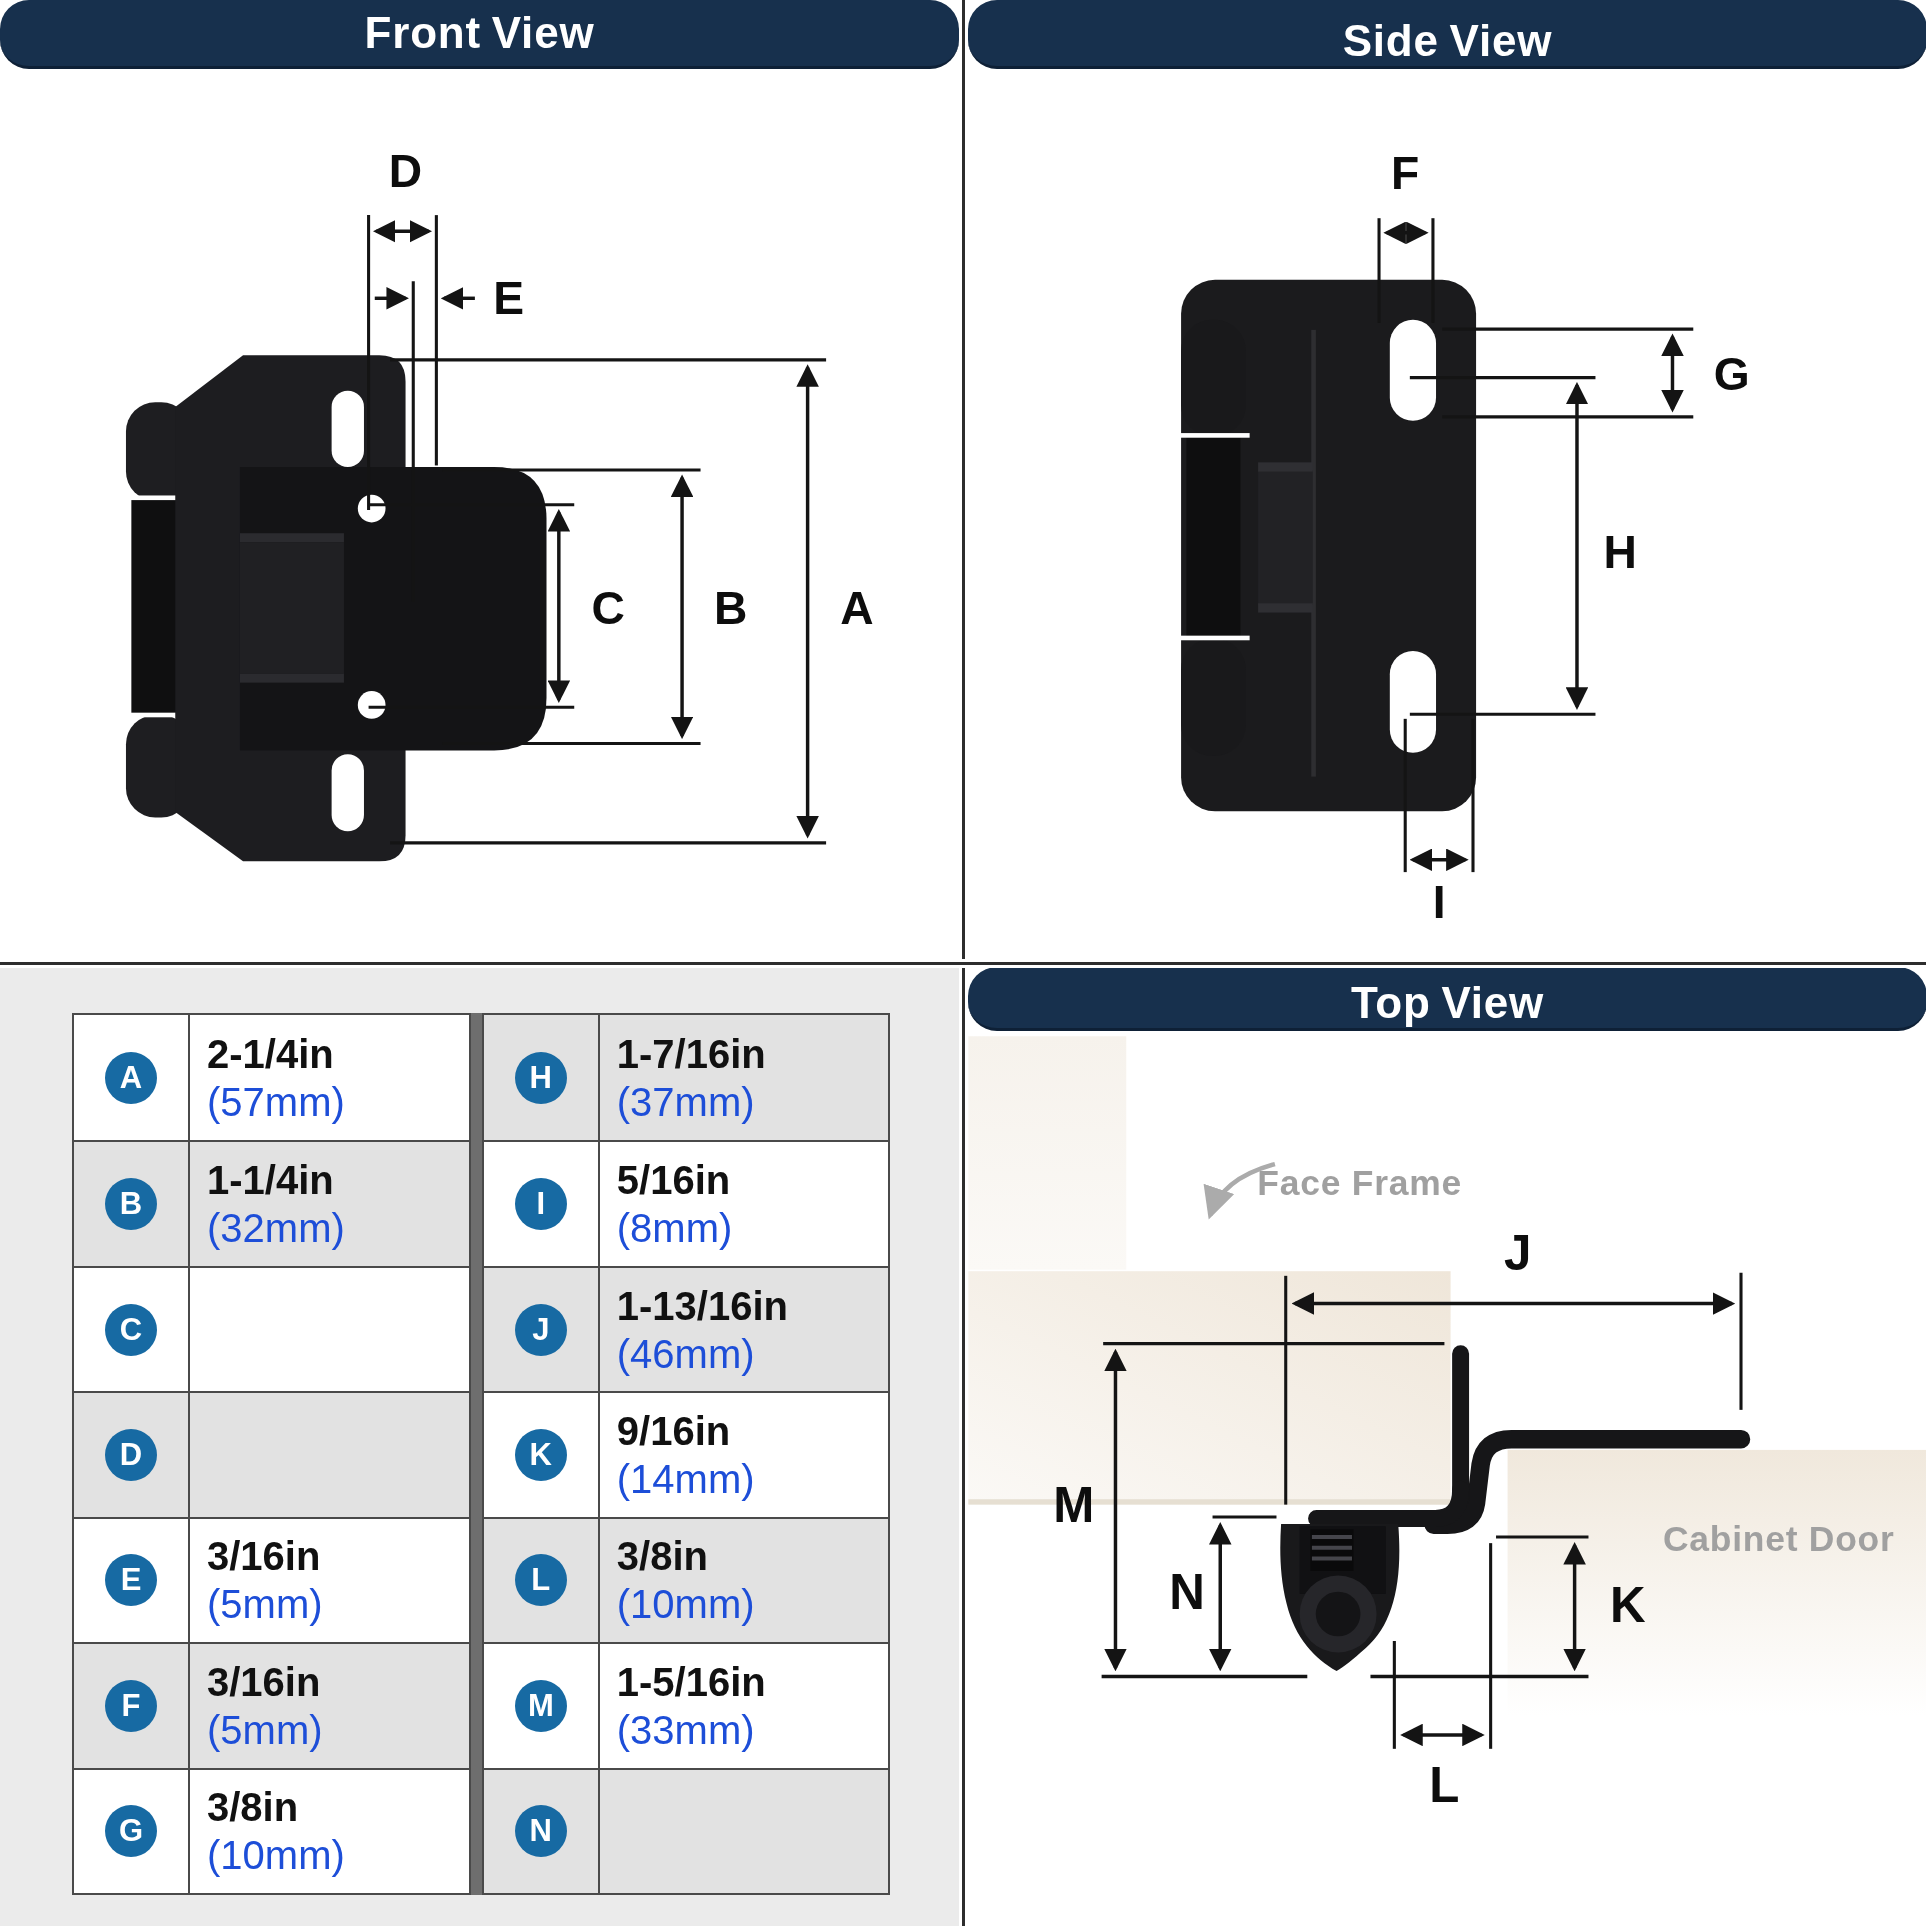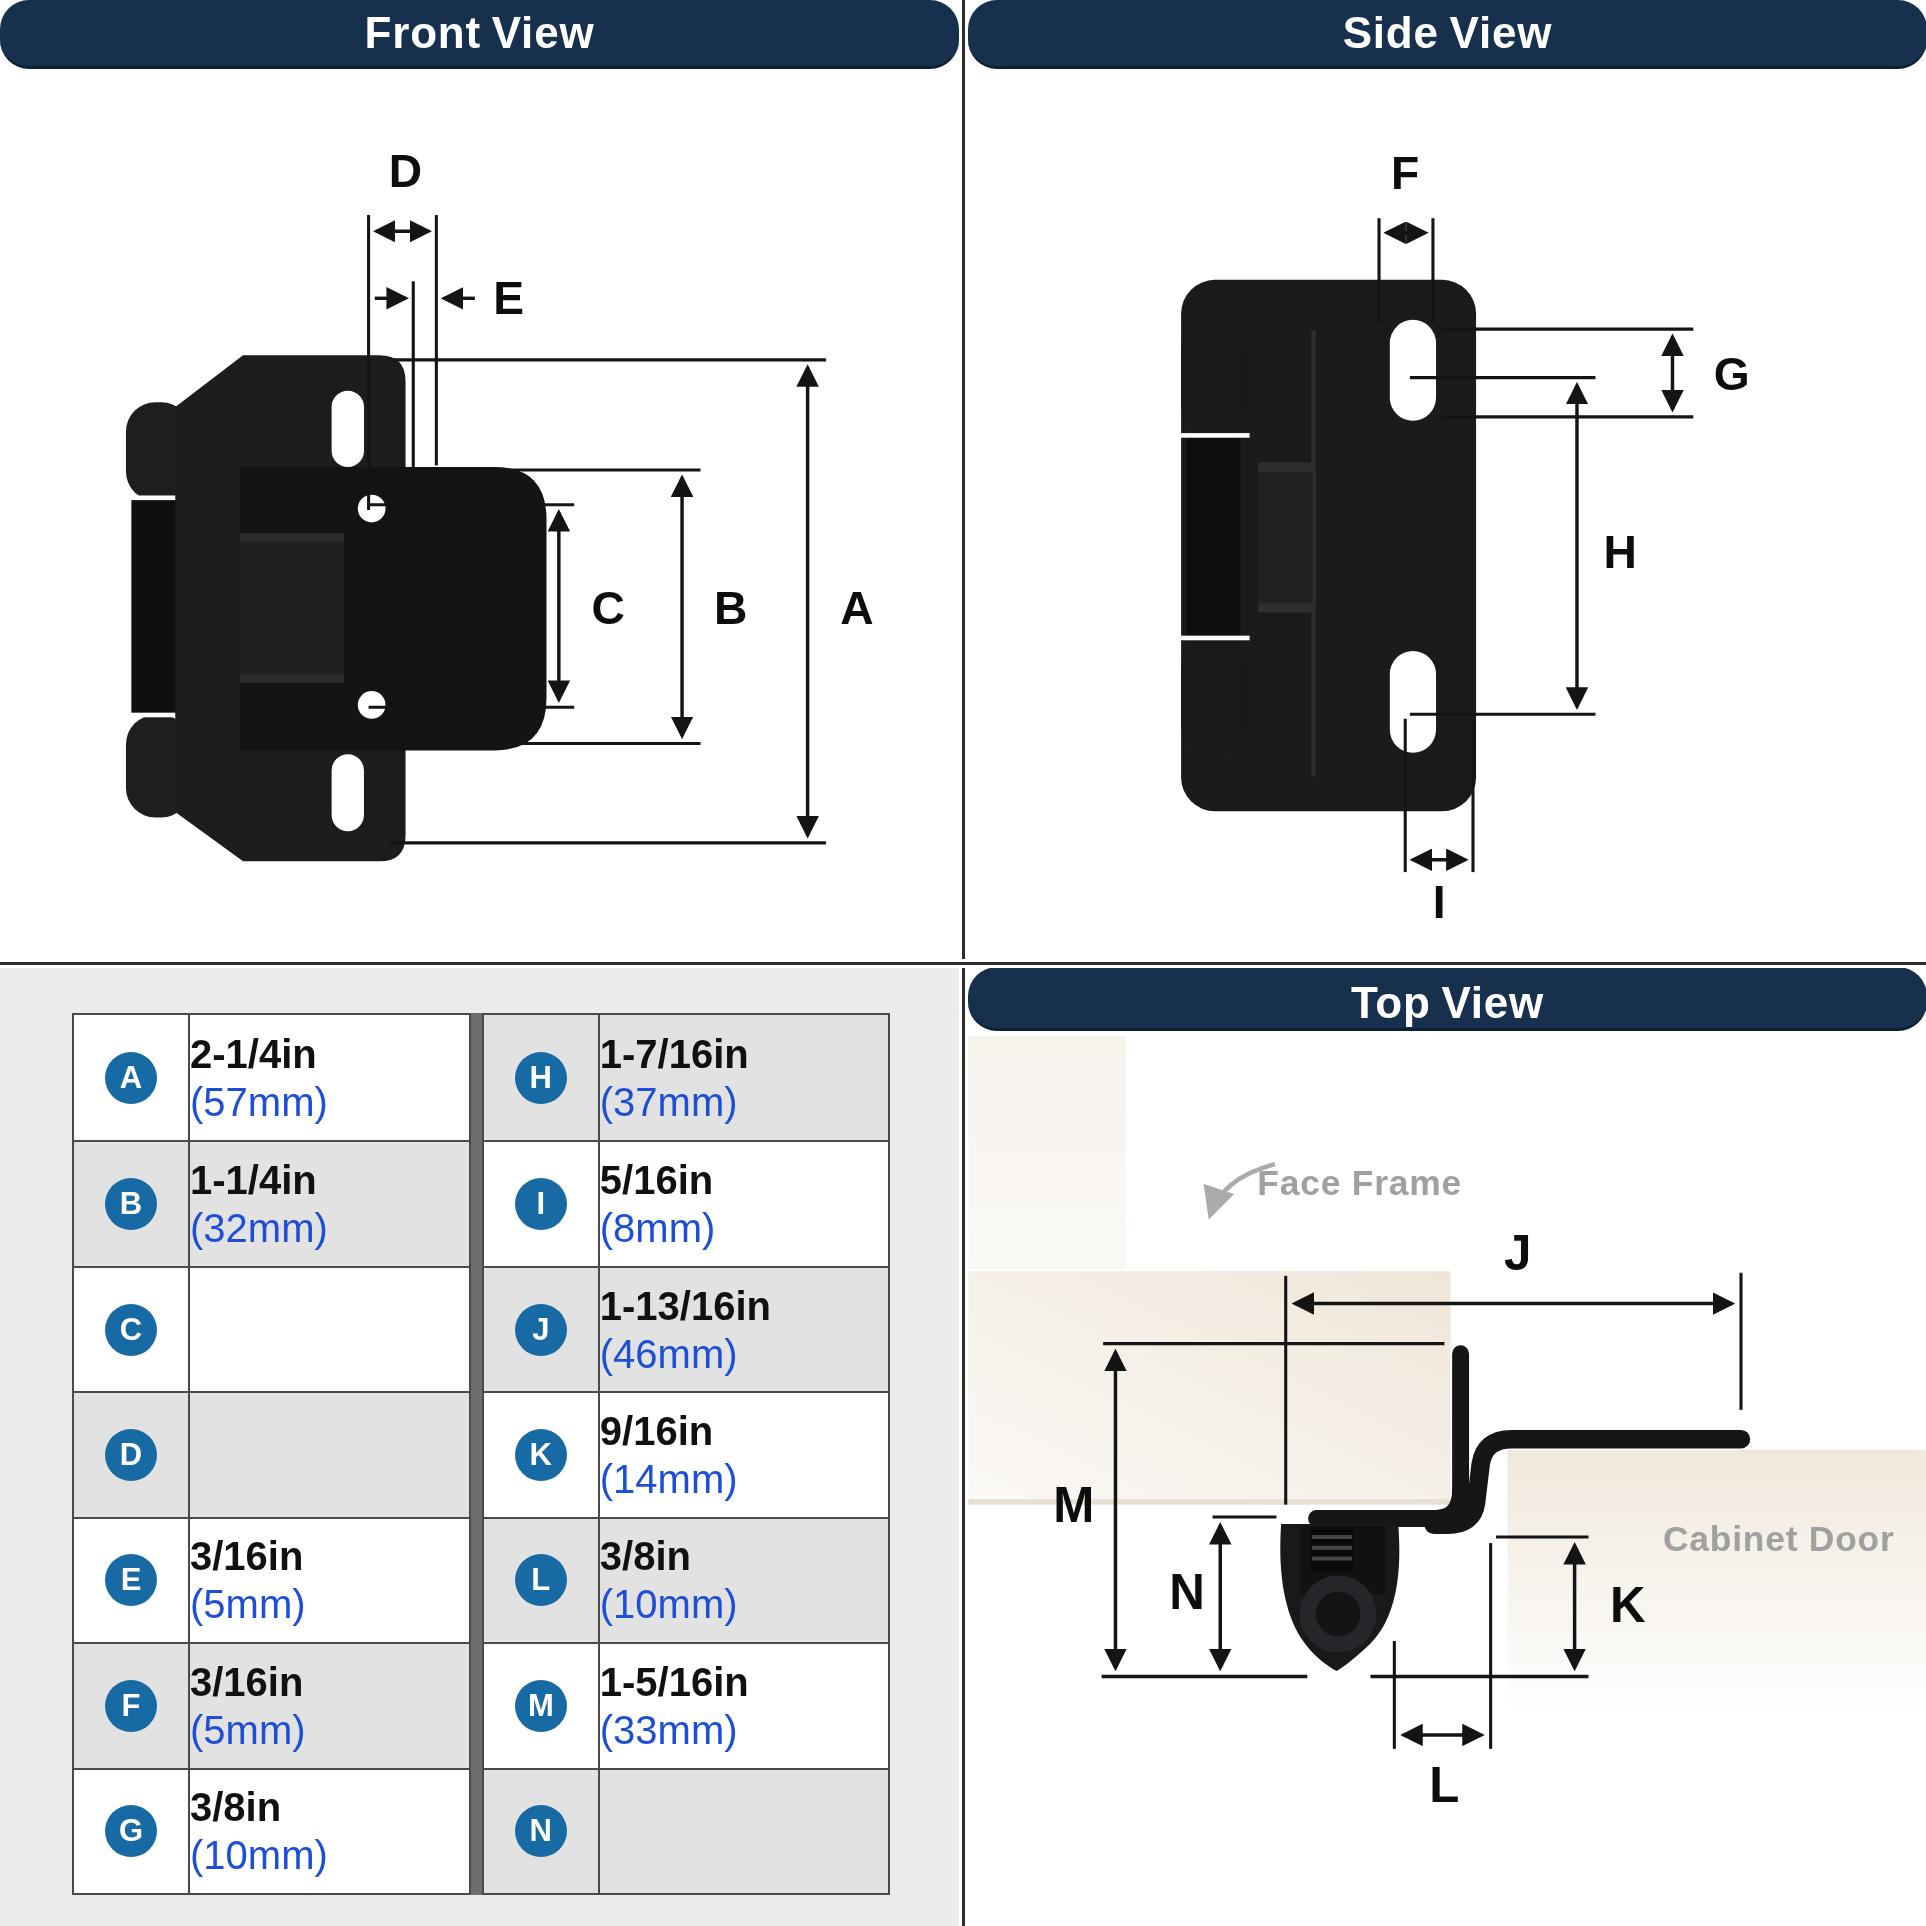--- a/index.html
+++ b/index.html
@@ -20,42 +20,42 @@
   
   #spec-table{left:72px;top:1013px;width:818px;height:882px;display:flex;}
   .half{display:grid;grid-template-rows:repeat(7,1fr);border:2.3px solid #4a4a4a;box-sizing:border-box;background:#fff;}
   .half.left{width:399px;}
   .half.right{width:408px;}
   .mid-bar{width:10.8px;background:#6e6e6e;}
   .trow{display:flex;border-top:2.3px solid #4a4a4a;}
   .trow:first-child{border-top:none;}
   .trow.gray{background:#e2e2e2;}
   .letter-cell{width:116px;display:flex;align-items:center;justify-content:center;border-right:2.3px solid #4a4a4a;box-sizing:border-box;}
-  .value-cell{flex:1;display:flex;flex-direction:column;justify-content:center;}
+  .value-cell{flex:1;display:flex;flex-direction:column;justify-content:center;padding-left:17px;}
   .badge{width:52px;height:52px;border-radius:50%;background:#176aa3;color:#fff;display:flex;align-items:center;justify-content:center;
     font-weight:700;font-size:31px;}
   .v-in{font-weight:700;font-size:40px;line-height:48px;color:#111;}
   .v-mm{font-weight:400;font-size:40px;line-height:48px;color:#1d4ed8;}
   
   svg{position:absolute;overflow:visible;}
   .dim{stroke:#141414;stroke-width:4.5;fill:none;}
   .dim-thin{stroke:#141414;stroke-width:4;fill:none;}
   .dim-label{font-weight:700;font-size:60px;fill:#0d0d0d;text-anchor:middle;}
   .soft-label{font-weight:700;font-size:46px;fill:#a0a0a0;text-anchor:middle;letter-spacing:1px;}
 </style>
 </head>
 <body>
 
 <div class="abs" id="quad-table-bg"></div>
 
 <div class="view-header" style="left:0;top:0;width:959px;height:69px;">
   <span class="b">Front</span>
   <span class="r">View</span>
 </div>
-<div class="view-header" style="left:968px;top:0;width:959px;height:69px;">
+<div class="view-header" style="left:968px;top:0;width:959px;height:69px;align-items:flex-end;">
   <span class="b">Side</span>
   <span class="r">View</span>
 </div>
 <div class="view-header" style="left:968px;top:967px;width:959px;height:64px;align-items:flex-end;">
   <span class="b">Top</span>
   <span class="r">View</span>
 </div>
 
 <svg style="left:0;top:68px;" width="959" height="895" viewBox="0 0 1244 1162">
   <defs>

